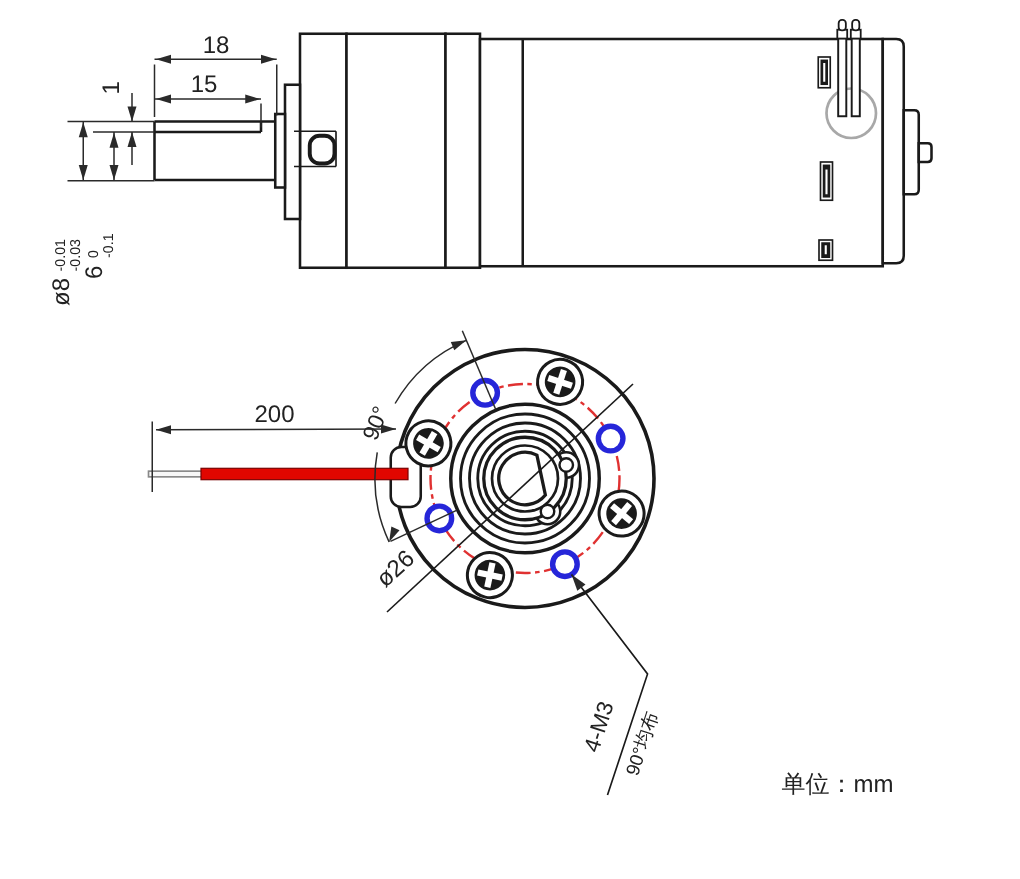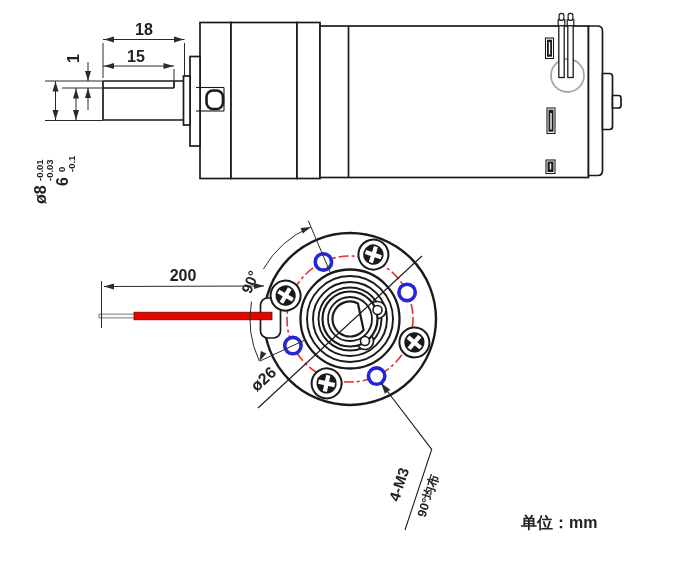--- a/index.html
+++ b/index.html
@@ -4,21 +4,21 @@
 <style>
   html, body {
     margin: 0;
     padding: 0;
     background: #ffffff;
     width: 680px;
     height: 586px;
     overflow: hidden;
     font-family: "Liberation Sans", "DejaVu Sans", sans-serif;
   }
-  .stage { position: relative; width: 580px; height: 586px; background: #fff; font-weight: bold; }
+  .stage { position: relative; width: 580px; height: 586px; background: #fff; }
   svg { display: block; }
   .ol   { stroke: #1a1a1a; stroke-width: 1.7; fill: #ffffff; }
   .oln  { stroke: #1a1a1a; stroke-width: 1.7; fill: none; }
   .thin { stroke: #1a1a1a; stroke-width: 1.1; fill: none; }
   .dimln{ stroke: #2a2a2a; stroke-width: 1;   fill: none; }
   .arrow{ fill: #2a2a2a; stroke: none; }
   .dark { fill: #1a1a1a; stroke: none; }
   text.dim {
     font-family: "Liberation Sans", "DejaVu Sans", sans-serif;
     font-size: 16px;

